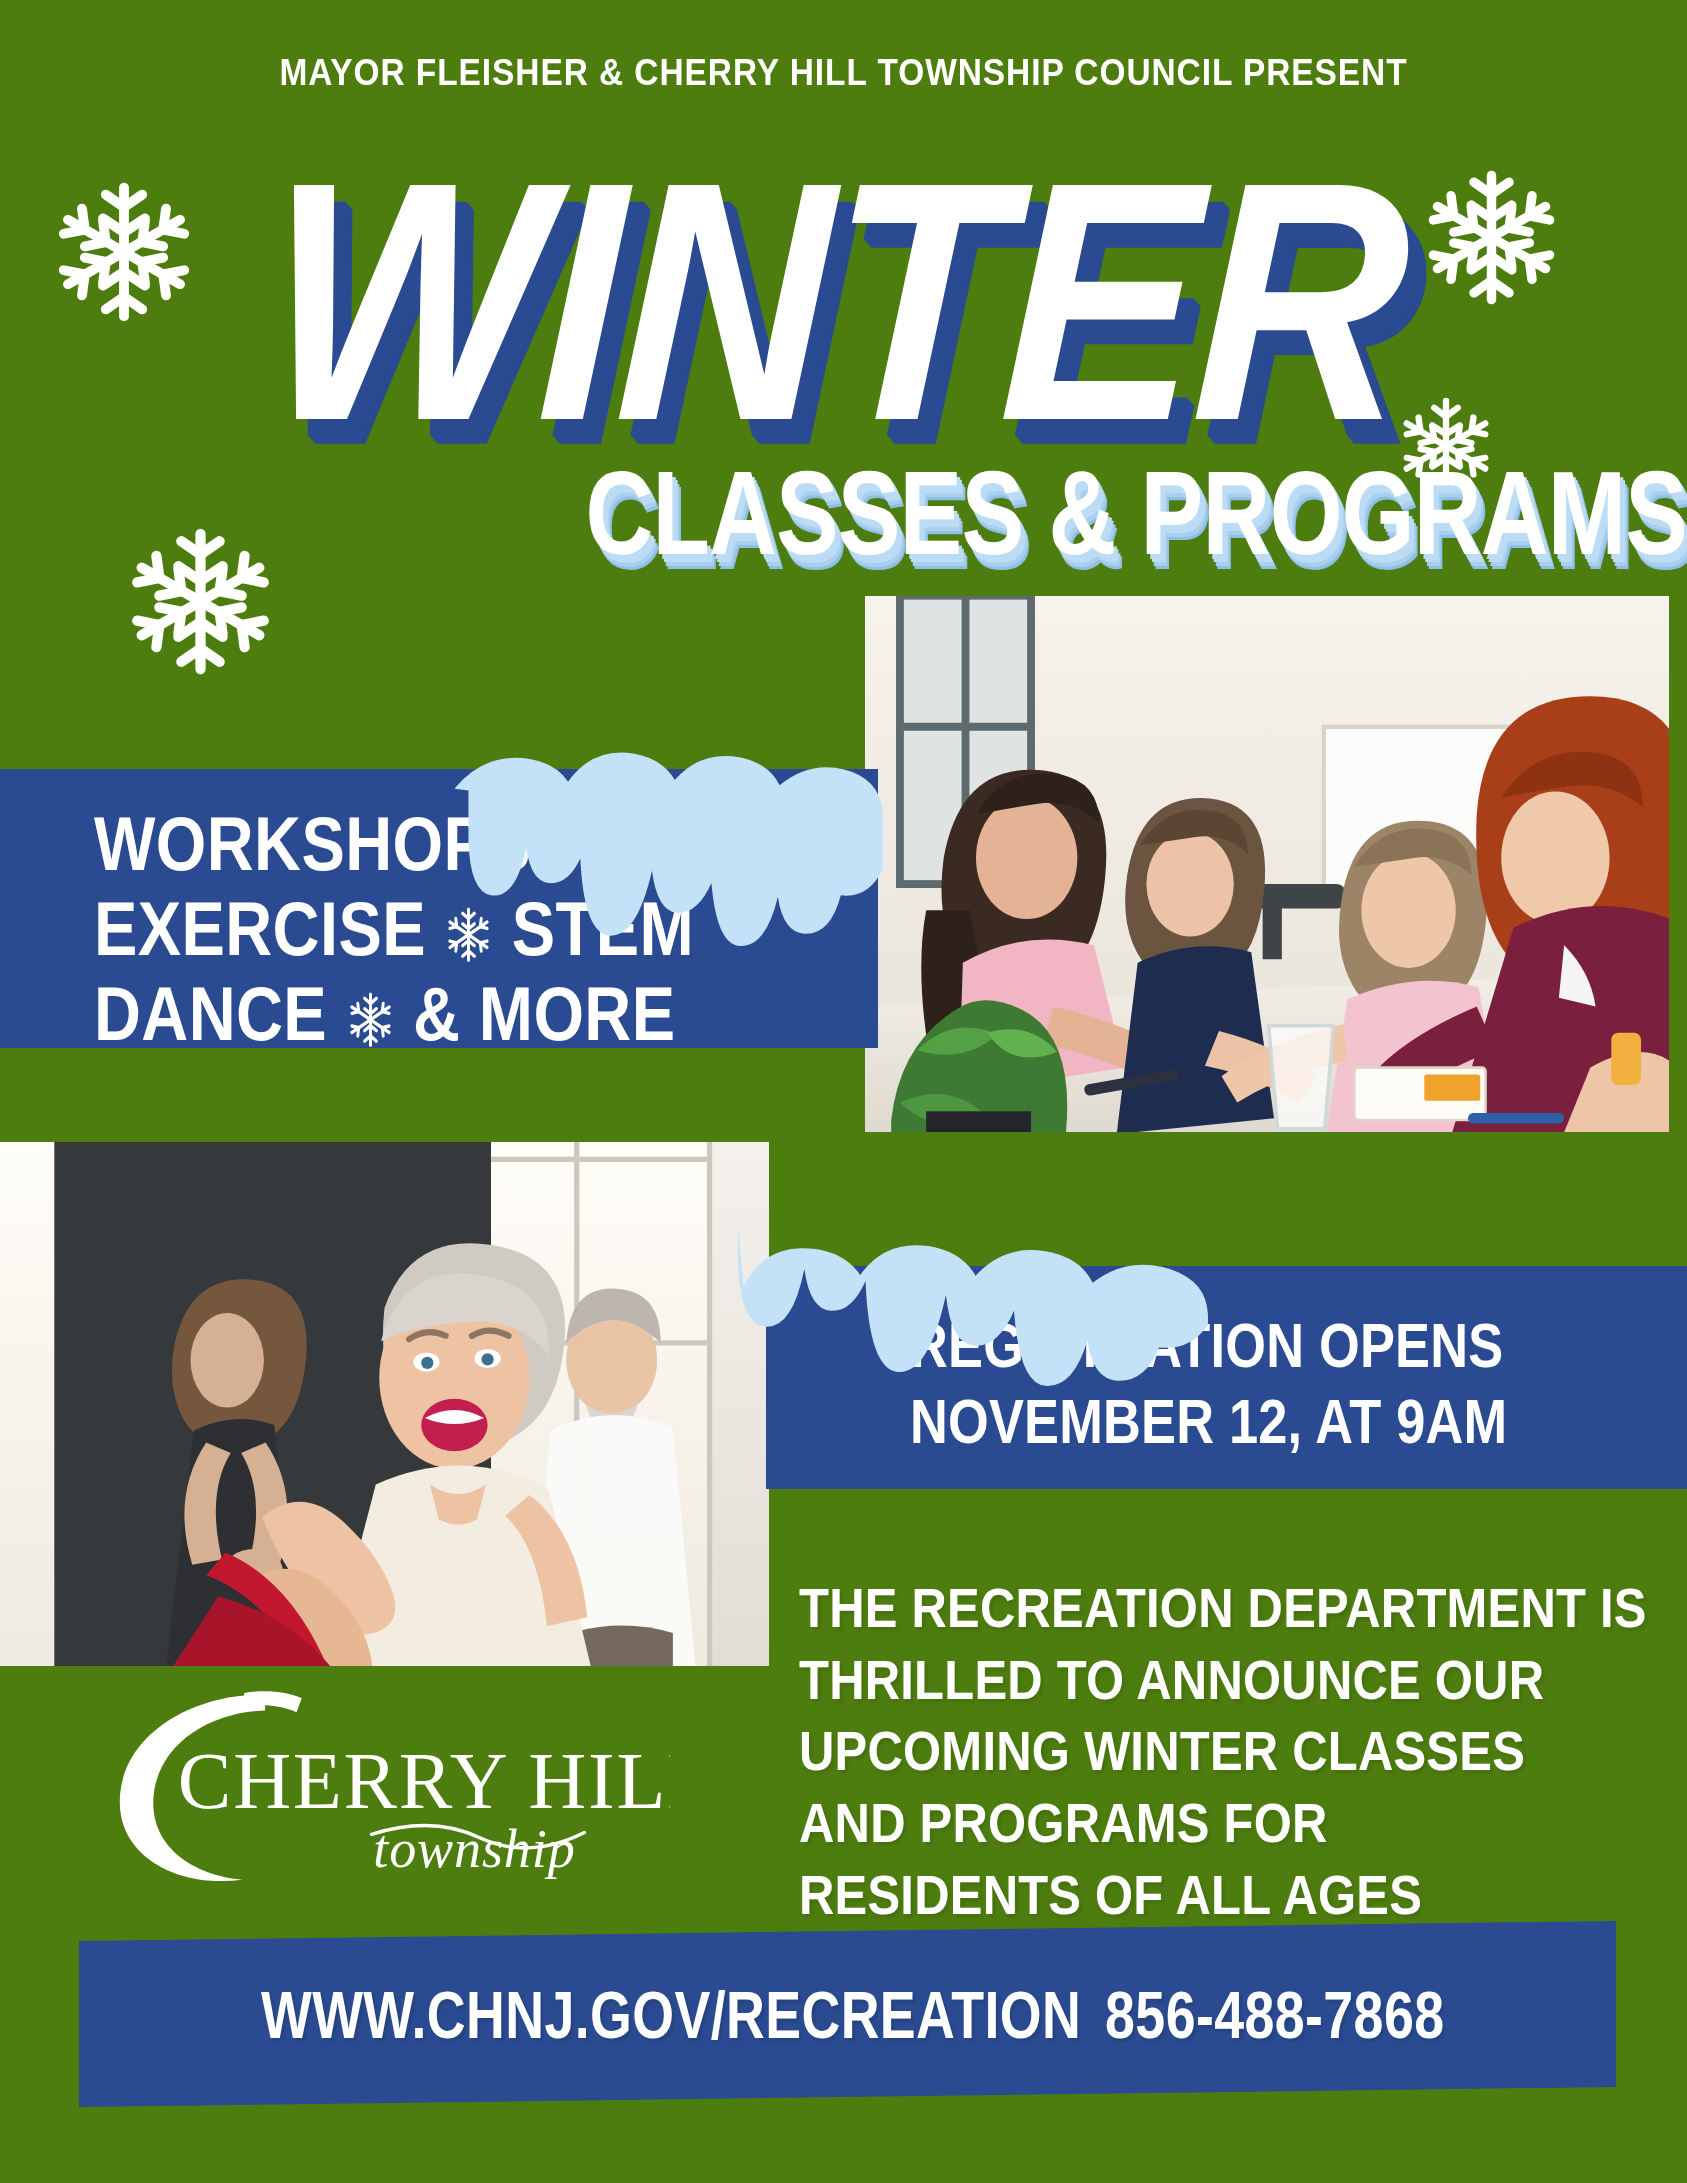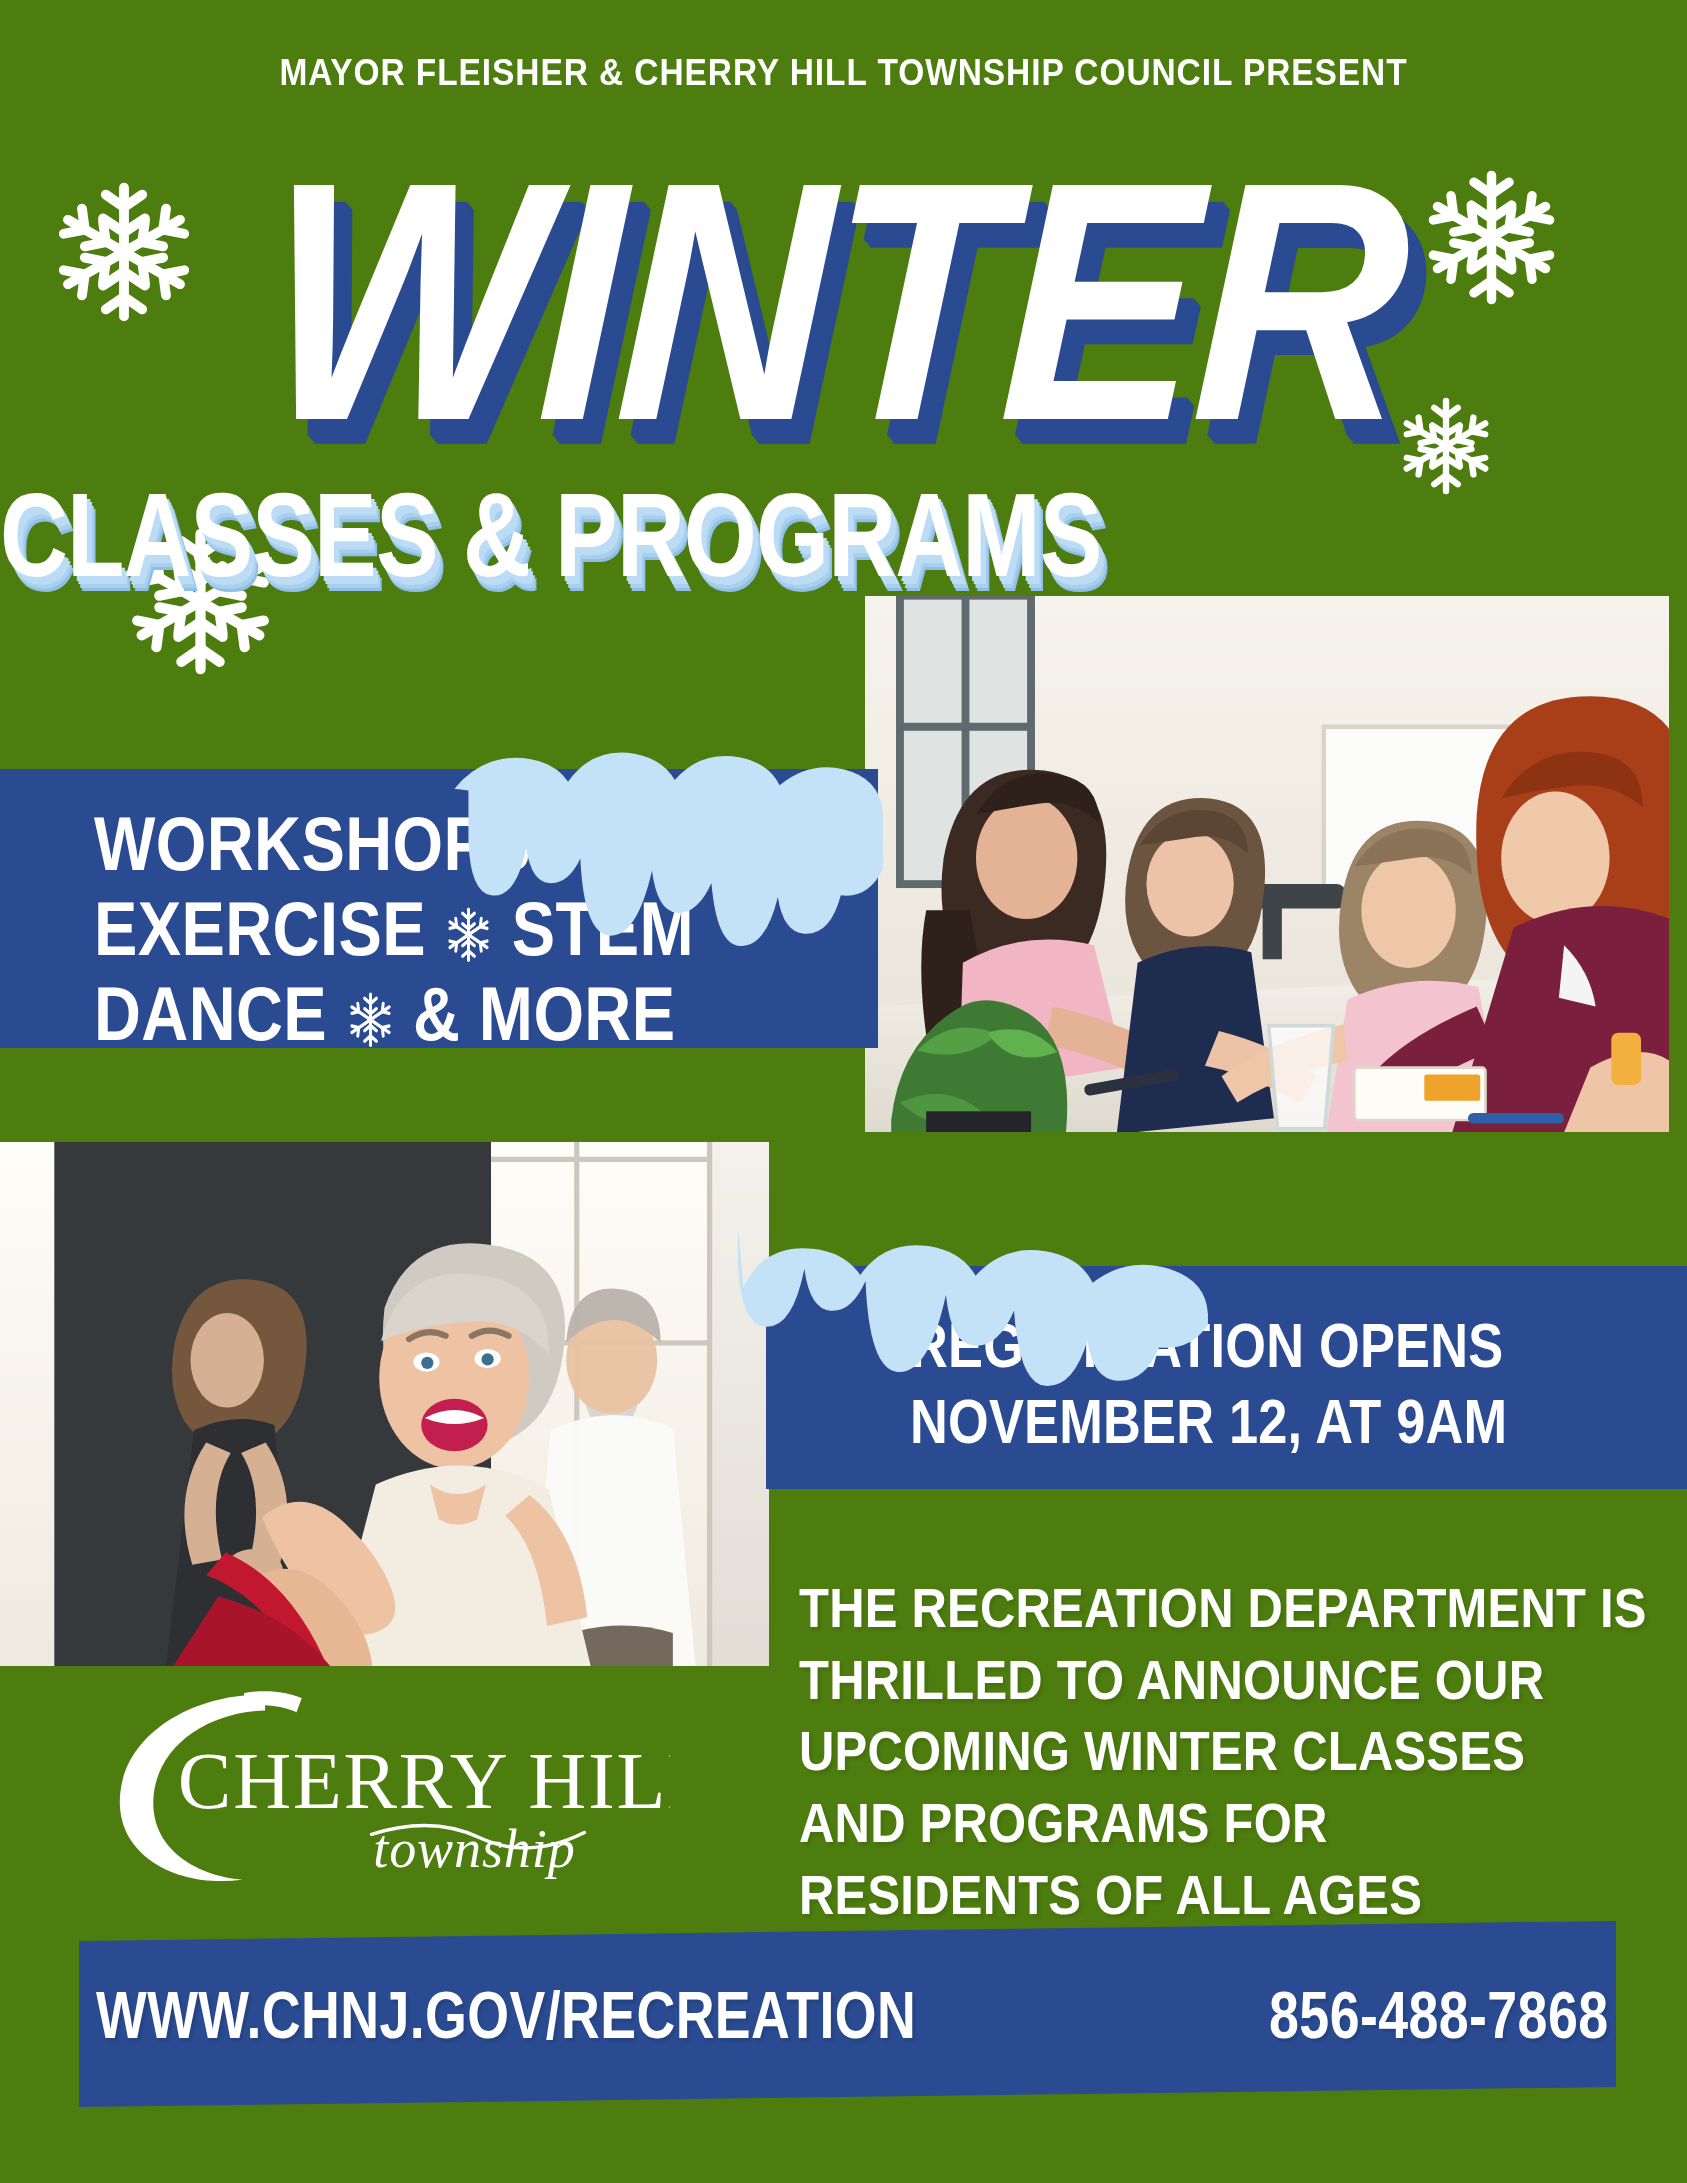--- a/index.html
+++ b/index.html
@@ -54,22 +54,21 @@
        15.7px 17.5px 0 #2A4B91,
        16.6px 18.3px 0 #2A4B91,
        17.5px 19px 0 #2A4B91,
        18.3px 20px 0 #2A4B91,
        19px 21px 0 #2A4B91;
   }
 
   .subtitle-wrap{
     position:absolute;
     left:0; right:0; top:454px;
-    text-align:left;
-    margin-top:22px;
+    text-align:right;
   }
   .subtitle{
     display:inline-block;
     font-family:"Liberation Sans", sans-serif;
     font-weight:bold;
     font-size:94px;
     line-height:94px;
     color:#ffffff;
     letter-spacing:-0.9px;
     transform:scaleY(1.26) scaleX(1.0);
@@ -175,21 +174,21 @@
     width:1537px; height:166px;
     background:#2A4B91;
     transform:skewY(-0.75deg);
   }
   #footer-inner{
     position:absolute;
     left:0; top:0; right:0; bottom:0;
     transform:skewY(0.75deg);
     display:flex;
     align-items:center;
-    justify-content:space-between;
+    justify-content:center;
   }
   .footer-text{
     color:#ffffff;
     font-family:"Liberation Sans", sans-serif;
     font-weight:bold;
     font-size:56px;
     letter-spacing:0.4px;
     white-space:nowrap;
     transform:scaleY(1.20) scaleX(0.96);
     text-shadow:2.6px 2.6px 2.6px rgba(0,0,0,0.12);

